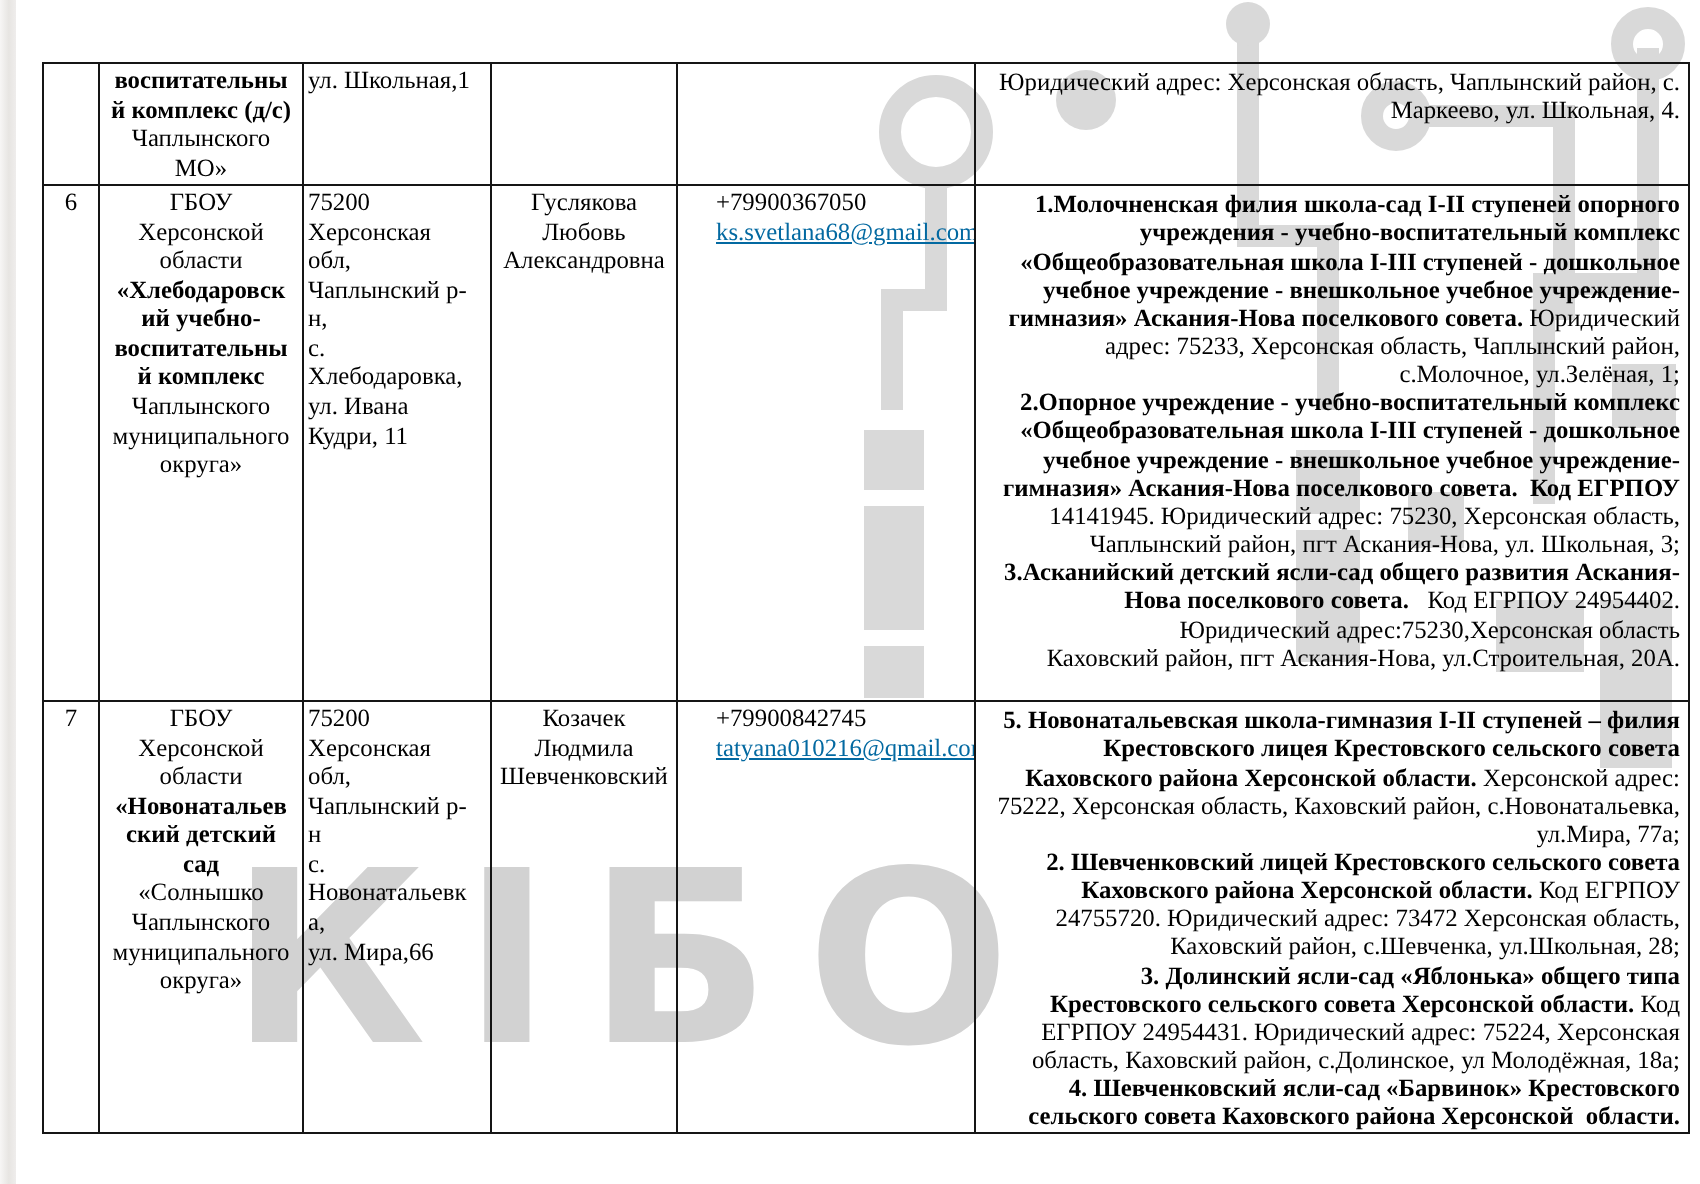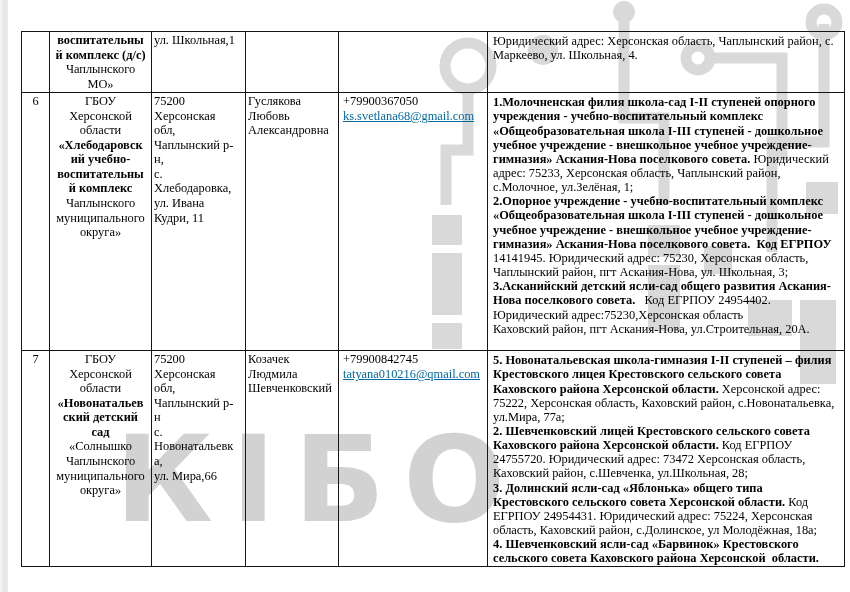--- a/index.html
+++ b/index.html
@@ -35,23 +35,23 @@
     background:transparent;
   }
   tr.r0 td{height:56px;}
   tr.r1 td{height:255px;}
   tr.r2 td{height:210px;}
   td.c-num{text-align:center;line-height:14.6px;}
   td.c-name{text-align:center;line-height:14.55px;}
   td.c-name span{white-space:pre-line;}
   td.c-addr{text-align:left;line-height:14.55px;}
   td.c-addr span{white-space:pre-line;}
-  td.c-cont{line-height:14.55px;}
-  td.c-phone{padding-left:4px;line-height:14.8px;}
-  td.c-desc{padding:2px 4px 0 5px;line-height:14.15px;text-align:left;margin-top:12px;}
+  td.c-cont{text-align:center;line-height:14.55px;}
+  td.c-phone{padding-left:19px;line-height:14.8px;}
+  td.c-desc{padding:2px 4px 0 5px;line-height:14.15px;text-align:right;margin-top:12px;}
   td.c-desc span{white-space:pre-line;}
   .b{font-weight:bold;}
   a.email{color:#0369a1;text-decoration:underline;cursor:pointer;}
   .wm-text{
     font-family:"DejaVu Sans", sans-serif;
     font-weight:bold;
     letter-spacing:18px;
   }
 </style>
 </head>

